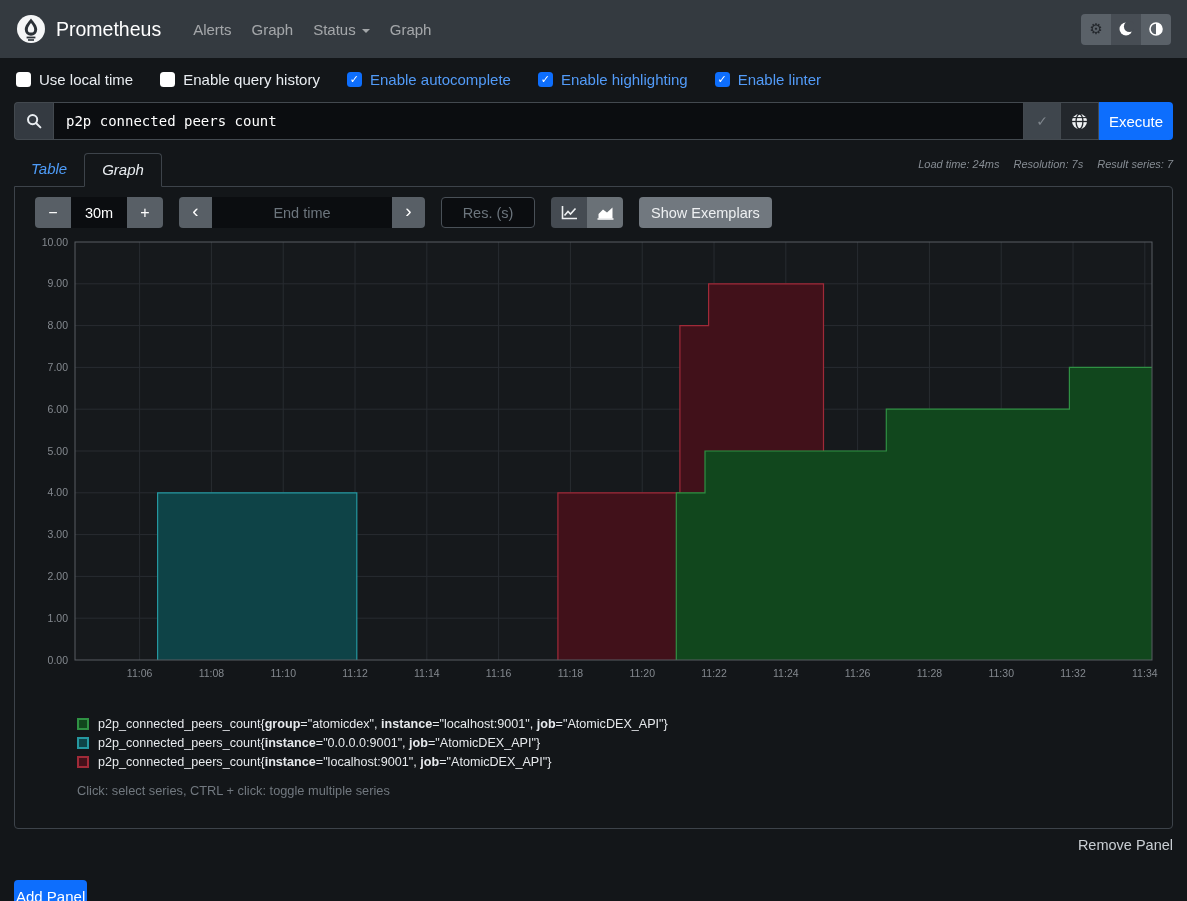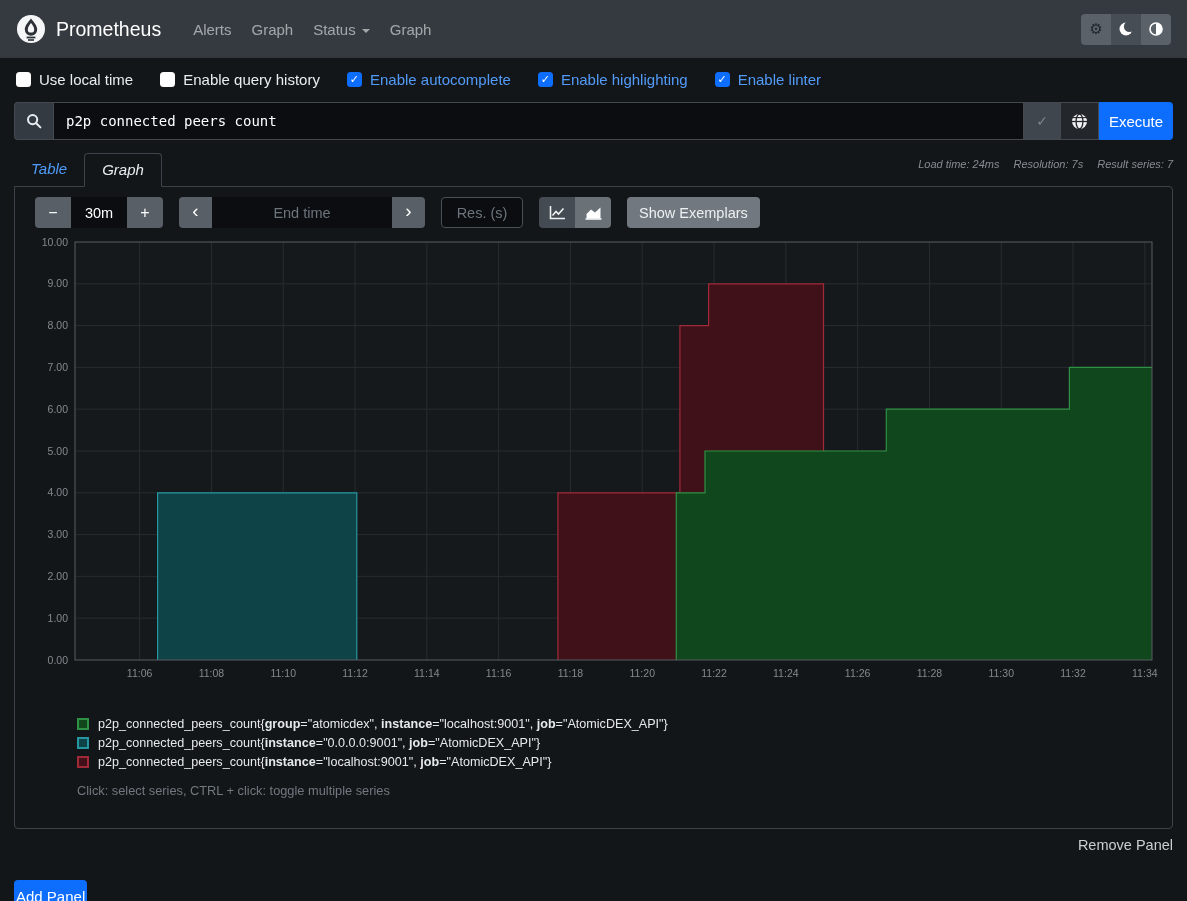--- a/index.html
+++ b/index.html
@@ -57,21 +57,21 @@
   .controls { display:flex; gap:16px; margin:0 6px 8px 6px; height:31px; }
   .grp { display:flex; height:31px; border-radius:4px; overflow:hidden; }
   .gbtn { background:#585f66; color:#fff; border:none; width:36px; font-size:16px;
           cursor:pointer; display:flex; align-items:center; justify-content:center; padding:0; font-family:inherit; }
   .gbtn.narrow { width:33px; font-size:19px; padding-bottom:3px; }
   .ginput { background:#0b0d10; border:none; color:#fff; text-align:center; font-size:14.5px;
             outline:none; font-family:inherit; }
   .ginput::placeholder { color:#6c757d; }
   .range-input { width:56px; }
   .time-input { width:180px; }
-  .res-input { width:82px; height:31px; background:#0b0d10; border:1px solid #495057; border-radius:4px;
+  .res-input { width:94px; height:31px; background:#0b0d10; border:1px solid #495057; border-radius:4px;
                color:#fff; text-align:center; font-size:14.5px; outline:none; font-family:inherit; }
   .res-input::placeholder { color:#6c757d; }
   .icon-btn { border:none; width:36px; display:flex; align-items:center; justify-content:center; cursor:pointer; }
   .icon-btn.line { background:#454b52; }
   .icon-btn.stack { background:#6a7177; }
   .exemplars-btn { background:#71787f; color:#eef0f2; border:none; border-radius:4px;
                    padding:0 12px; font-size:14.5px; cursor:pointer; font-family:inherit; }
   
   .chart-wrap { margin-top:4px; }
   

